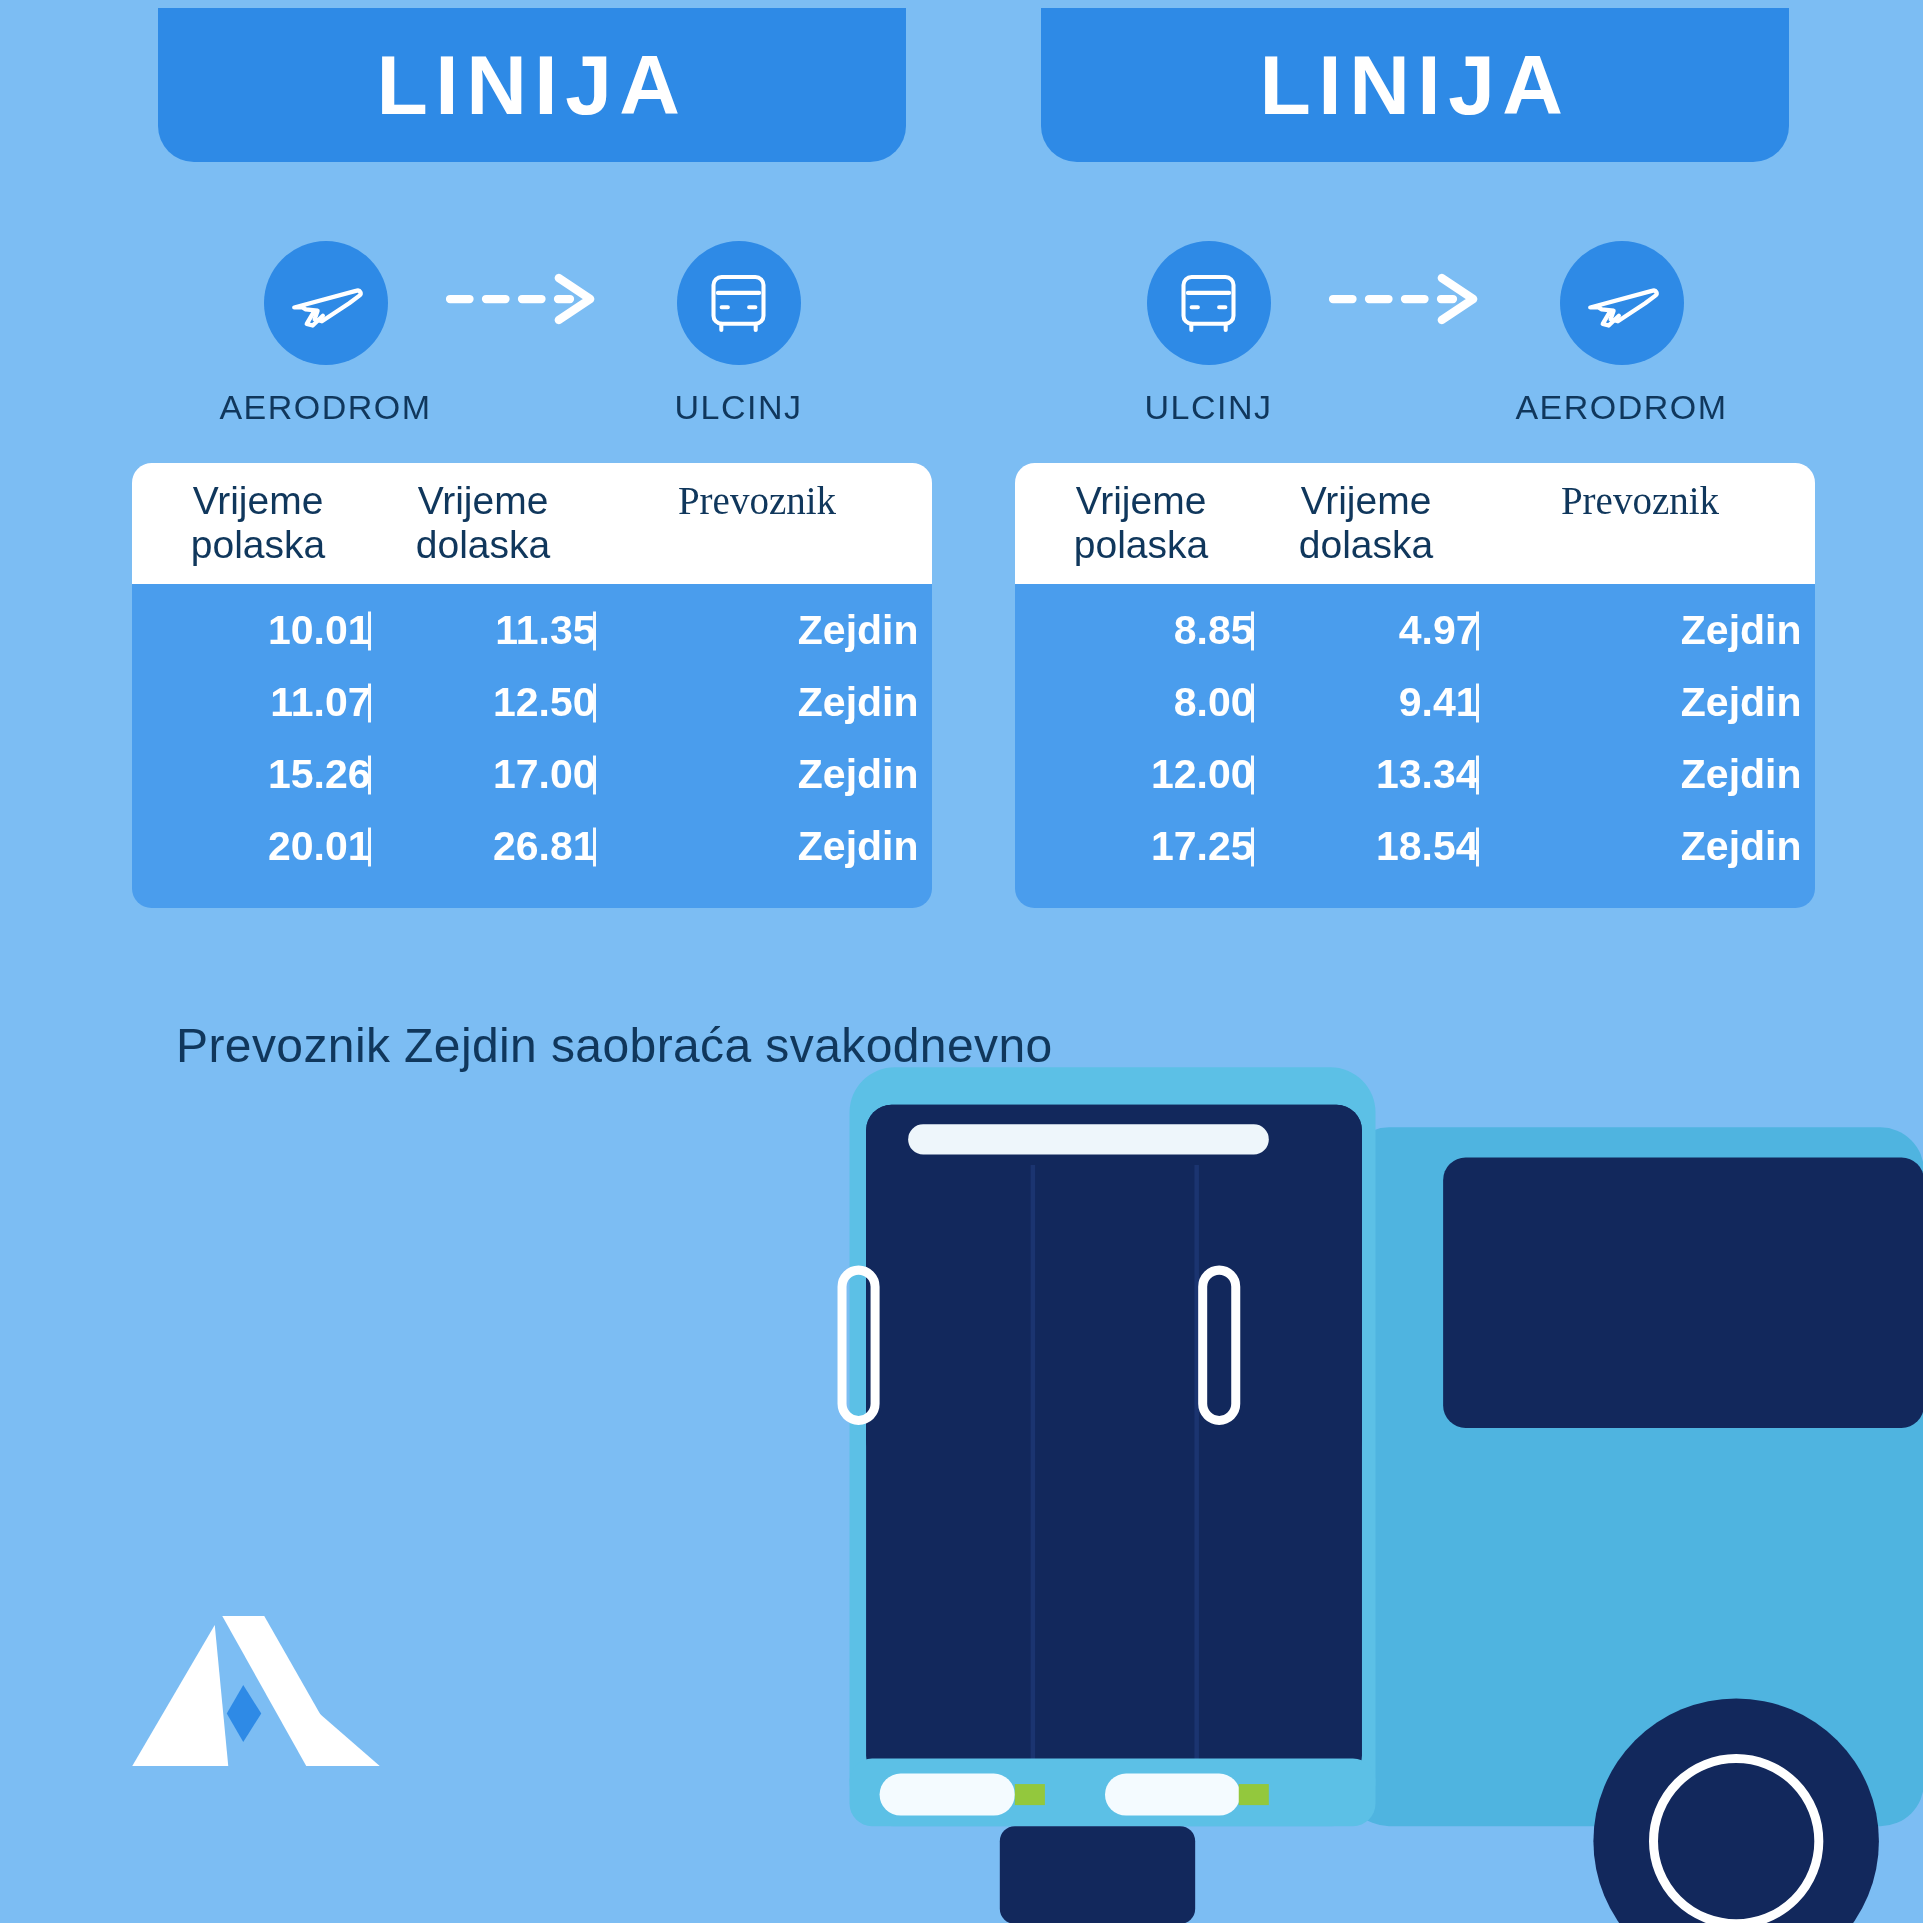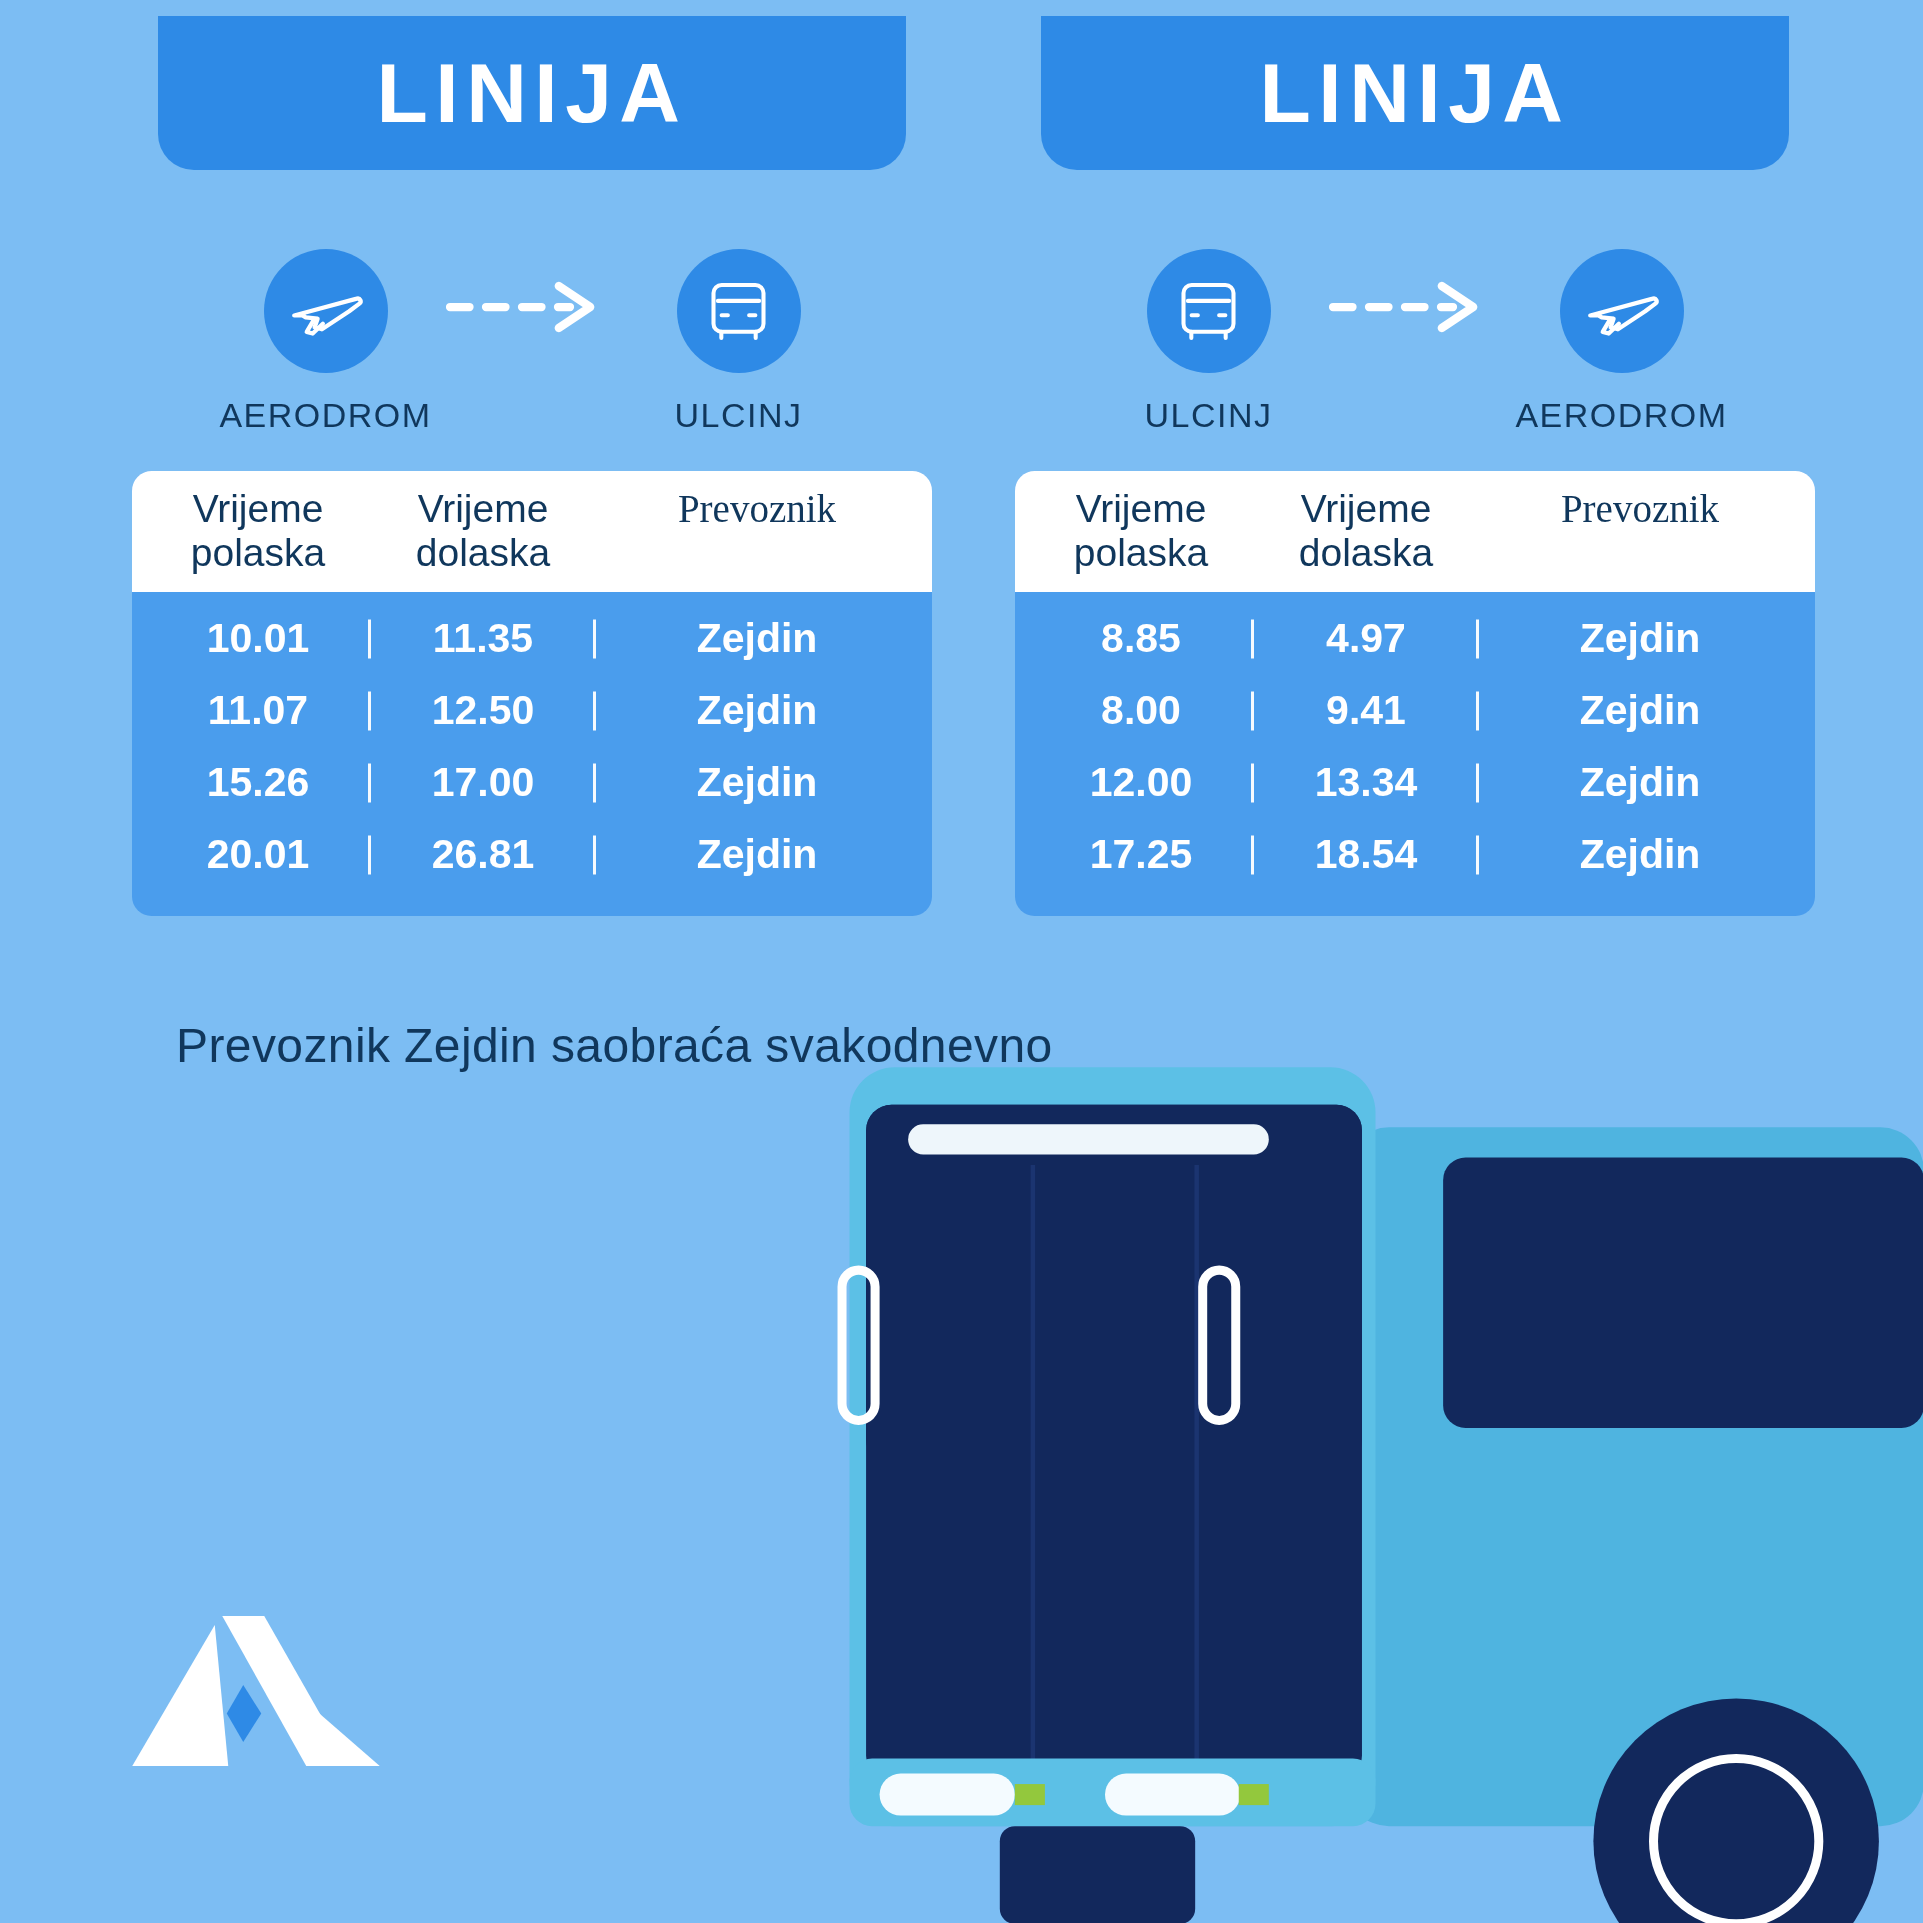--- a/index.html
+++ b/index.html
@@ -11,21 +11,21 @@
   }
   .page { position: relative; width: 1924px; height: 1924px; background: #7cbdf3; }
 
   
   .panels {
     position: absolute;
     top: 0; left: 0;
     width: 1924px;
     display: flex;
     gap: 83px;
-    padding: 16px 132px;
+    padding: 8px 132px;
   }
   .panel { width: 800px; position: relative; }
 
   .linija-header {
     height: 154px;
     background: #2e8ae6;
     border-bottom-left-radius: 36px;
     border-bottom-right-radius: 36px;
     display: flex;
     align-items: center;
@@ -102,21 +102,21 @@
   .trow {
     display: flex;
     align-items: center;
     padding: 0 13.5px;
     height: 72px;
   }
   .td {
     color: #ffffff;
     font-size: 41px;
     font-weight: bold;
-    text-align: center;
+    text-align: right;
     position: relative;
   }
   .td.c1 { width: 225px; }
   .td.c2 { width: 225px; }
   .td.c3 { width: 323px; }
   .td.c1::after, .td.c2::after {
     content: "";
     position: absolute;
     right: 0; top: 50%;
     transform: translateY(-50%);

